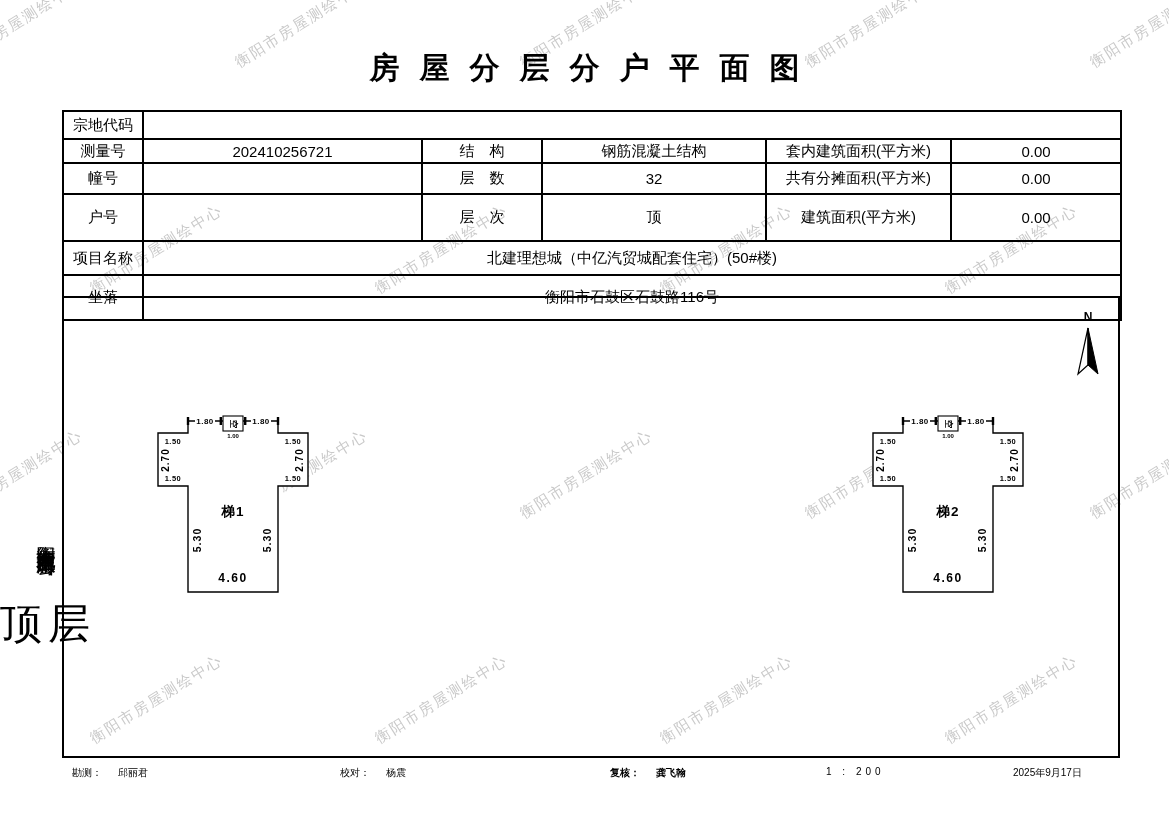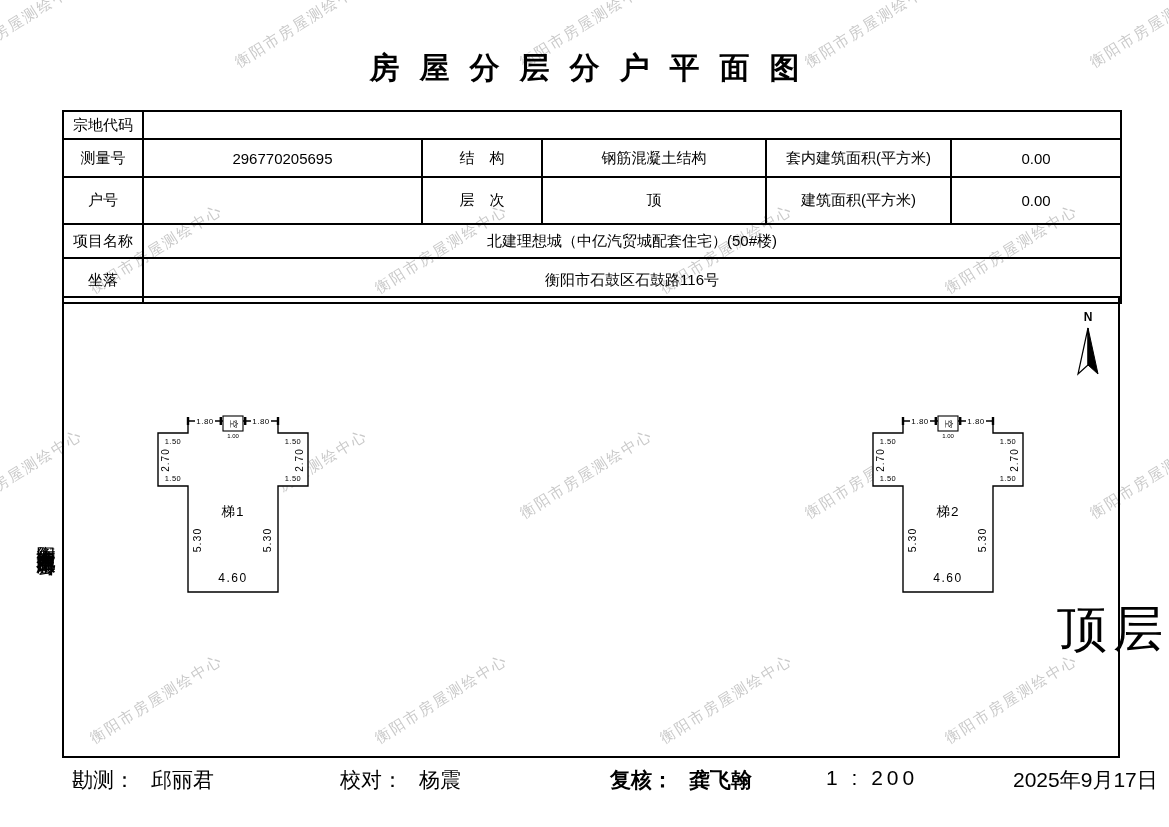--- a/index.html
+++ b/index.html
@@ -34,41 +34,41 @@
     background:transparent;
     margin-top:32px;
   }
   td.lbl { font-size:15px; }
 
   .draw-area {
     position:absolute; left:62px; top:296px; width:1058px; height:462px;
     border:2px solid #000; background:transparent;
   }
 
-  .plan { position:absolute; width:170px; height:195px; }
+  .plan { position:absolute; width:170px; height:195px;font-weight:bold; }
   #plan-0 { left:148px; top:408px; }
   #plan-1 { left:863px; top:408px; }
 
   .north { position:absolute; left:1072px; top:310px; width:32px; height:78px; text-align:center; }
   .north .n-label { font-size:12px; font-weight:bold; font-family:"Liberation Sans",sans-serif; }
 
   .floor-label {
-    position:absolute; left:0; top:596px; width:1169px; text-align:right;
-    font-size:50px; font-family:"DejaVu Serif","Liberation Serif",serif;
+    position:absolute; left:0; top:596px; width:1169px; text-align:left;
+    font-size:42px; font-family:"DejaVu Serif","Liberation Serif",serif;
     letter-spacing:6px;
   }
 
   .company-vertical {
     position:absolute; left:34px; top:531px; height:232px;
     writing-mode:vertical-rl; text-orientation:upright;
     font-size:19px; letter-spacing:1px;
     font-family:"DejaVu Serif","Liberation Serif",serif;
   }
 
-  .footer { position:absolute; left:0; top:766px; width:1169px; height:26px; font-size:21px; }
+  .footer { position:absolute; left:0; top:766px; width:1169px; height:26px; font-size:10px; }
   .footer .fgroup { position:absolute; white-space:nowrap; }
   .footer .fvalue { margin-left:16px; }
   #fg-survey { left:72px; }
   #fg-check  { left:340px; }
   #fg-review { left:610px;font-weight:bold; }
   #fg-scale  { left:826px; letter-spacing:4px; }
   #fg-date   { left:1013px; }
 </style>
 </head>
 <body>
@@ -105,26 +105,34 @@
           <col style="width:120px">
         <col style="width:224px">
           <col style="width:185px">
           <col style="width:170px">
       </colgroup>
       <tbody>
           <tr style="height:28px">
         <td class="lbl">宗地代码</td>
         <td colspan="5"></td>
       </tr>
-      <tr style="height:38px">
+      <tr style="height:24px">
         <td class="lbl">测量号</td>
-        <td>296770205695</td>
+        <td>202410256721</td>
         <td class="lbl">结　构</td>
         <td>钢筋混凝土结构</td>
         <td class="lbl">套内建筑面积(平方米)</td>
+        <td>0.00</td>
+      </tr>
+      <tr style="height:31px">
+        <td class="lbl">幢号</td>
+        <td></td>
+        <td class="lbl">层　数</td>
+        <td>32</td>
+        <td class="lbl">共有分摊面积(平方米)</td>
         <td>0.00</td>
       </tr>
       <tr style="height:47px">
         <td class="lbl">户号</td>
         <td></td>
         <td class="lbl">层　次</td>
         <td>顶</td>
         <td class="lbl">建筑面积(平方米)</td>
         <td>0.00</td>
       </tr>

